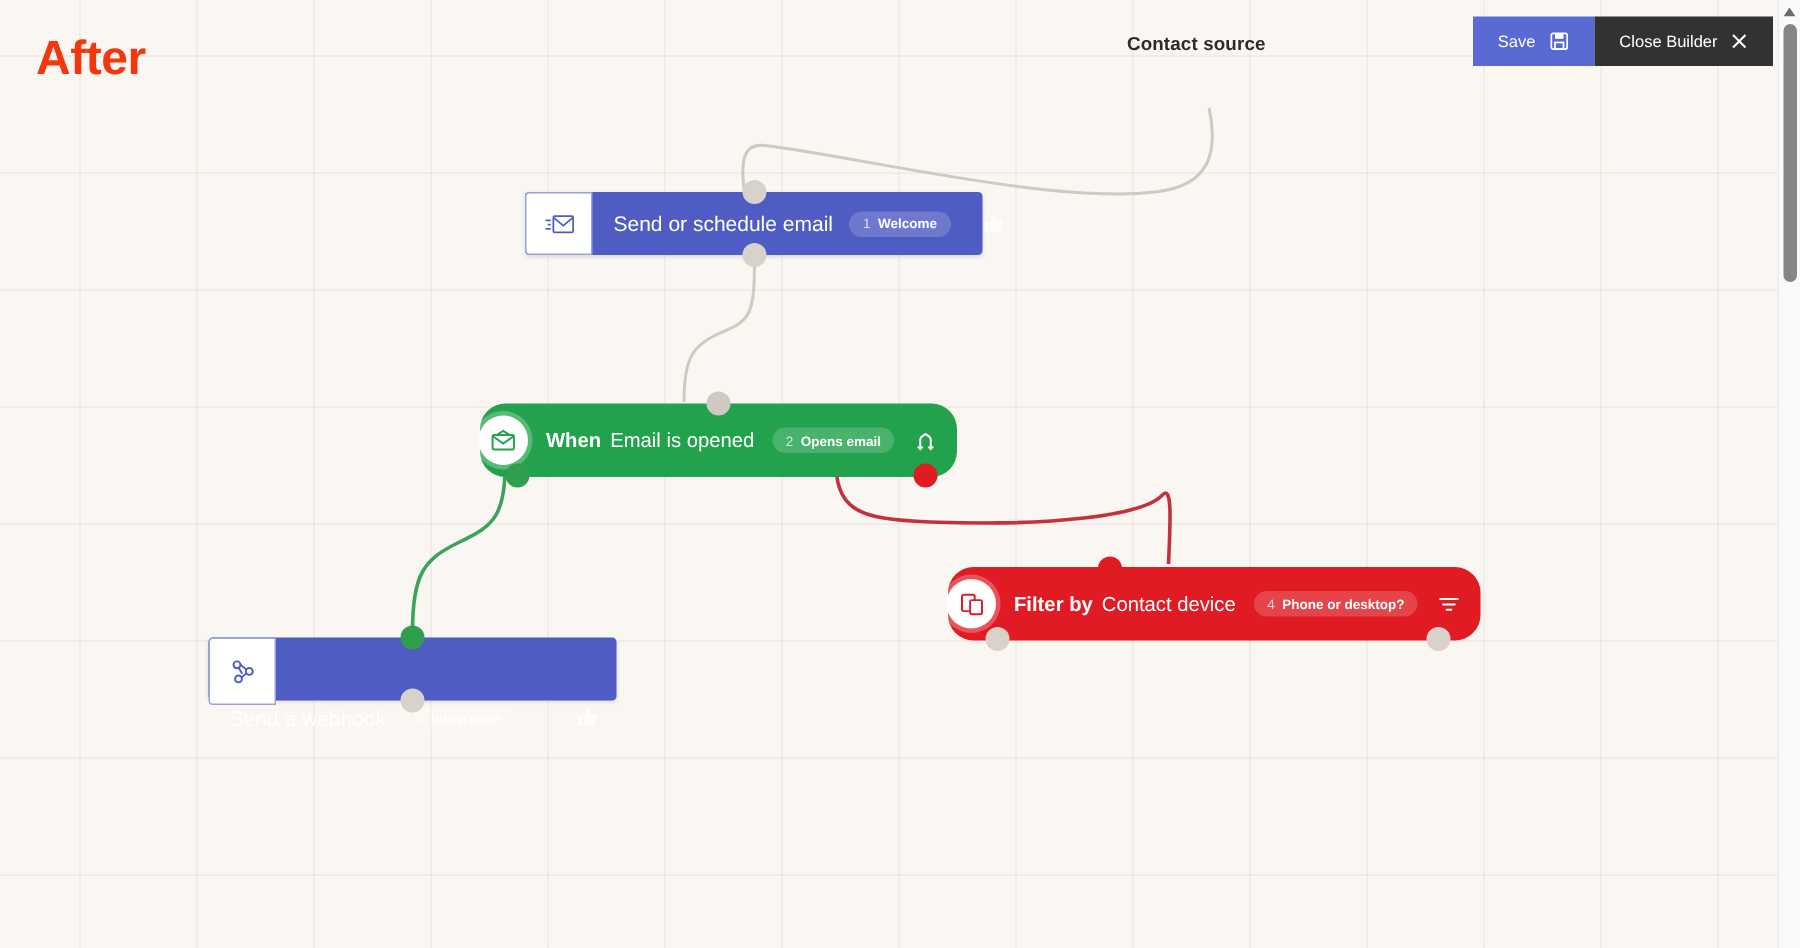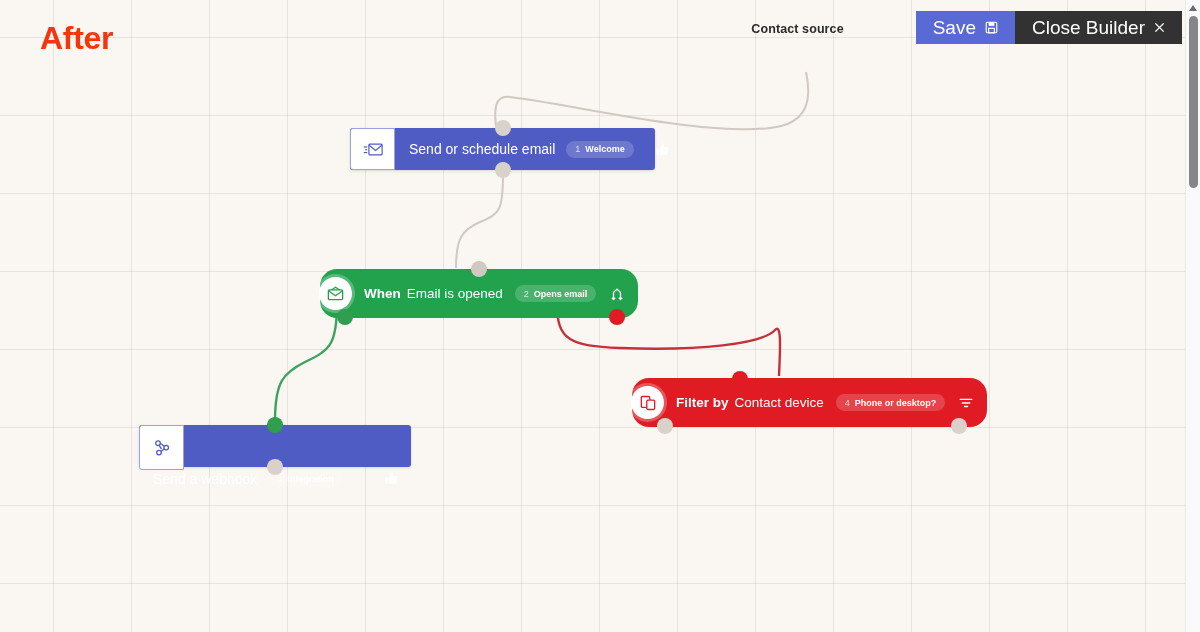--- a/index.html
+++ b/index.html
@@ -55,21 +55,21 @@
     display: flex;
     align-items: stretch;
     z-index: 40;
   }
   .btn {
     display: flex;
     align-items: center;
     gap: 9px;
     height: 33px;
     padding: 0 17px;
-    font-size: 19px;
+    font-size: 11px;
     color: #ffffff;
     border: none;
     cursor: pointer;
     white-space: nowrap;
     font-family: "Liberation Sans", sans-serif;
   }
   .btn-save { background: #5a6ad4; }
   .btn-close { background: #333232; }
   .btn svg { display: block; }
 
@@ -211,21 +211,21 @@
     margin-left: 12px;
     white-space: nowrap;
   }
   .node-pill .ptext b { font-weight: bold; }
   .node-pill .badge { margin-left: 12px; }
   .node-pill .ptrail { margin-left: 14px; display: flex; align-items: center; }
 
   
   .after-label {
     position: absolute;
-    left: 40px;
+    left: 24px;
     top: 20px;
     font-size: 32px;
     font-weight: bold;
     color: #f4350d;
     z-index: 30;
     letter-spacing: -.3px;
   }
 
   
   .scrollbar {

